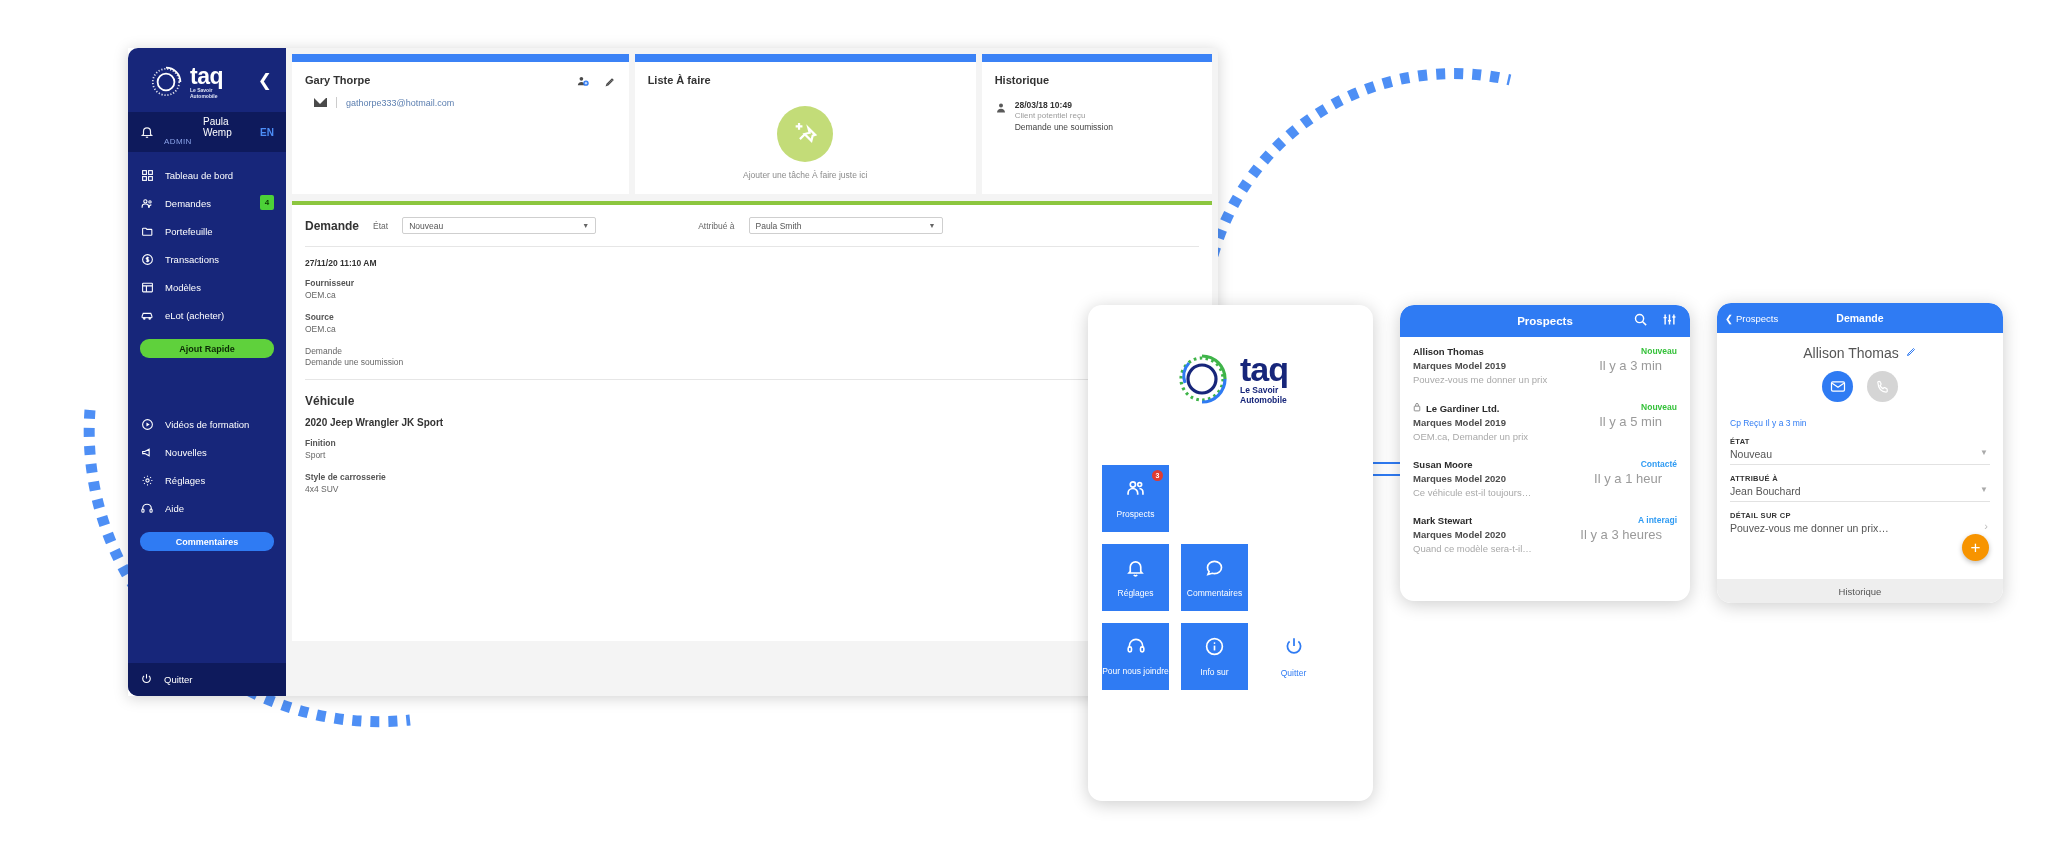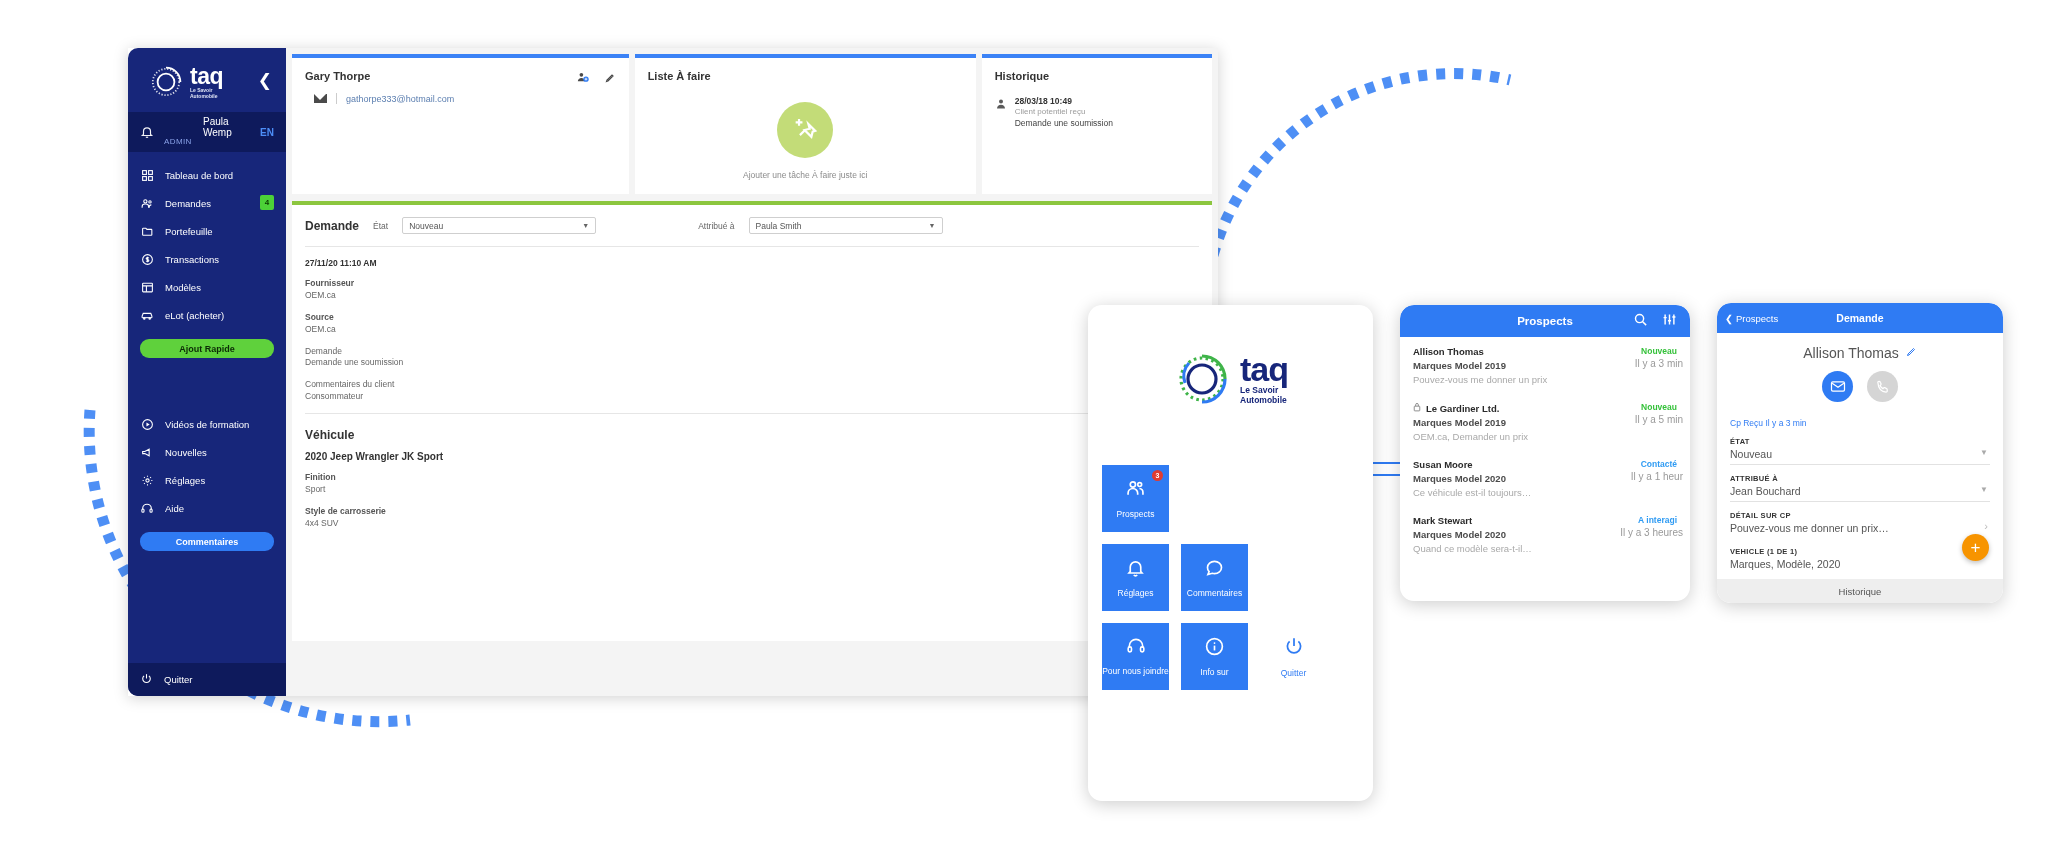--- a/index.html
+++ b/index.html
@@ -71,21 +71,21 @@
     position: absolute; bottom: 0; left: 0; right: 0;
     background: #0e1a5c; height: 33px;
     display: flex; align-items: center; gap: 11px; padding: 0 12px;
     font-size: 9.5px; border-bottom-left-radius: 10px;
     cursor: pointer;
   }
 
   
   .dmain { position: absolute; left: 158px; top: 0; right: 0; bottom: 0; background: #f4f4f4; }
   .cardrow { display: flex; gap: 6px; padding: 6px 6px 0 6px; }
-  .card { background: #fff; border-top: 4px solid #3b82f6; position: relative; }
+  .card { background: #fff; border-top: 8px solid #3b82f6; position: relative; }
   .card-gary { width: 380px; height: 140px; }
   .card-todo { width: 385px; height: 140px; }
   .card-hist { width: 260px; height: 140px; }
   .card-title { font-size: 11px; font-weight: 700; color: #333; padding: 12px 0 0 13px; }
   .gary-email { display: flex; align-items: center; gap: 9px; padding: 11px 0 0 22px; }
   .env {
     width: 13px; height: 9px; background: #4a4a4a; position: relative; flex: none;
   }
   .env:before {
     content:''; position:absolute; left:0; top:0; width:0; height:0;
@@ -170,21 +170,21 @@
     border-top-left-radius: 14px; border-top-right-radius: 14px;
     display: flex; align-items: center; justify-content: center; position: relative;
   }
   .plist-title { font-size: 11.5px; font-weight: 600; }
   .plist-icons { position: absolute; right: 13px; display: flex; gap: 14px; align-items: center; }
   .prow { padding: 9px 13px 8px 13px; position: relative; }
   .prow-name { font-size: 9.5px; font-weight: 700; color: #2a2a2a; display:flex; align-items:center; gap:5px; }
   .prow-model { font-size: 9.5px; font-weight: 700; color: #4b4b4b; margin-top: 3px; }
   .prow-msg { font-size: 9.5px; color: #a9a9a9; margin-top: 3px; }
   .prow-status { position: absolute; right: 13px; top: 9px; font-size: 8.5px; font-weight: 700; text-align: right; }
-  .prow-ago { position: absolute; right: 7px; top: 21px; font-size: 10px; color: #9a9a9a; text-align: left; }
+  .prow-ago { position: absolute; right: 28px; top: 21px; font-size: 13px; color: #9a9a9a; text-align: left; }
 
   
   .phone-detail { left: 1717px; top: 303px; width: 286px; height: 300px; overflow: hidden; }
   .pd-bar {
     height: 30px; background: #2f7bf3; color: #fff;
     border-top-left-radius: 14px; border-top-right-radius: 14px;
     display: flex; align-items: center; justify-content: center; position: relative;
   }
   .pd-back { position: absolute; left: 8px; font-size: 9.5px; display: flex; align-items: center; gap: 3px; }
   .pd-title { font-size: 10.5px; font-weight: 600; }
@@ -469,24 +469,20 @@
             <div class="v">OEM.ca</div>
           </div>
           <div class="kv">
             <div class="k">Source</div>
             <div class="v">OEM.ca</div>
           </div>
           <div class="kv plain">
             <div class="k">Demande</div>
             <div class="v">Demande une soumission</div>
           </div>
-          <div class="kv plain">
-            <div class="k">Commentaires du client</div>
-            <div class="v">Consommateur</div>
-          </div>
 
           <div style="height:10px"></div>
           <div class="hr" style="margin:0"></div>
 
           <div class="veh-h">Véhicule</div>
           <div class="veh-grid">
             <div class="veh-left">
               <div class="veh-model">2020 Jeep Wrangler JK Sport</div>
               <div class="kv">
                 <div class="k">Finition</div>
@@ -705,24 +701,20 @@
         <div class="pd-fld-val">Jean Bouchard</div>
         <span class="dd">▼</span>
       </div>
 
       <div class="pd-fld">
         <div class="pd-fld-label">DÉTAIL SUR CP</div>
         <div class="pd-fld-val">Pouvez-vous me donner un prix…</div>
         <span class="chev">›</span>
       </div>
 
-      <div class="pd-fld">
-        <div class="pd-fld-label">VEHICLE (1 DE 1)</div>
-        <div class="pd-fld-val">Marques, Modèle, 2020</div>
-      </div>
     </div>
 
     <div class="pd-fab">
       <span>+</span>
     </div>
 
     <div class="pd-footer">
       <span>Historique</span>
     </div>
   </div>

